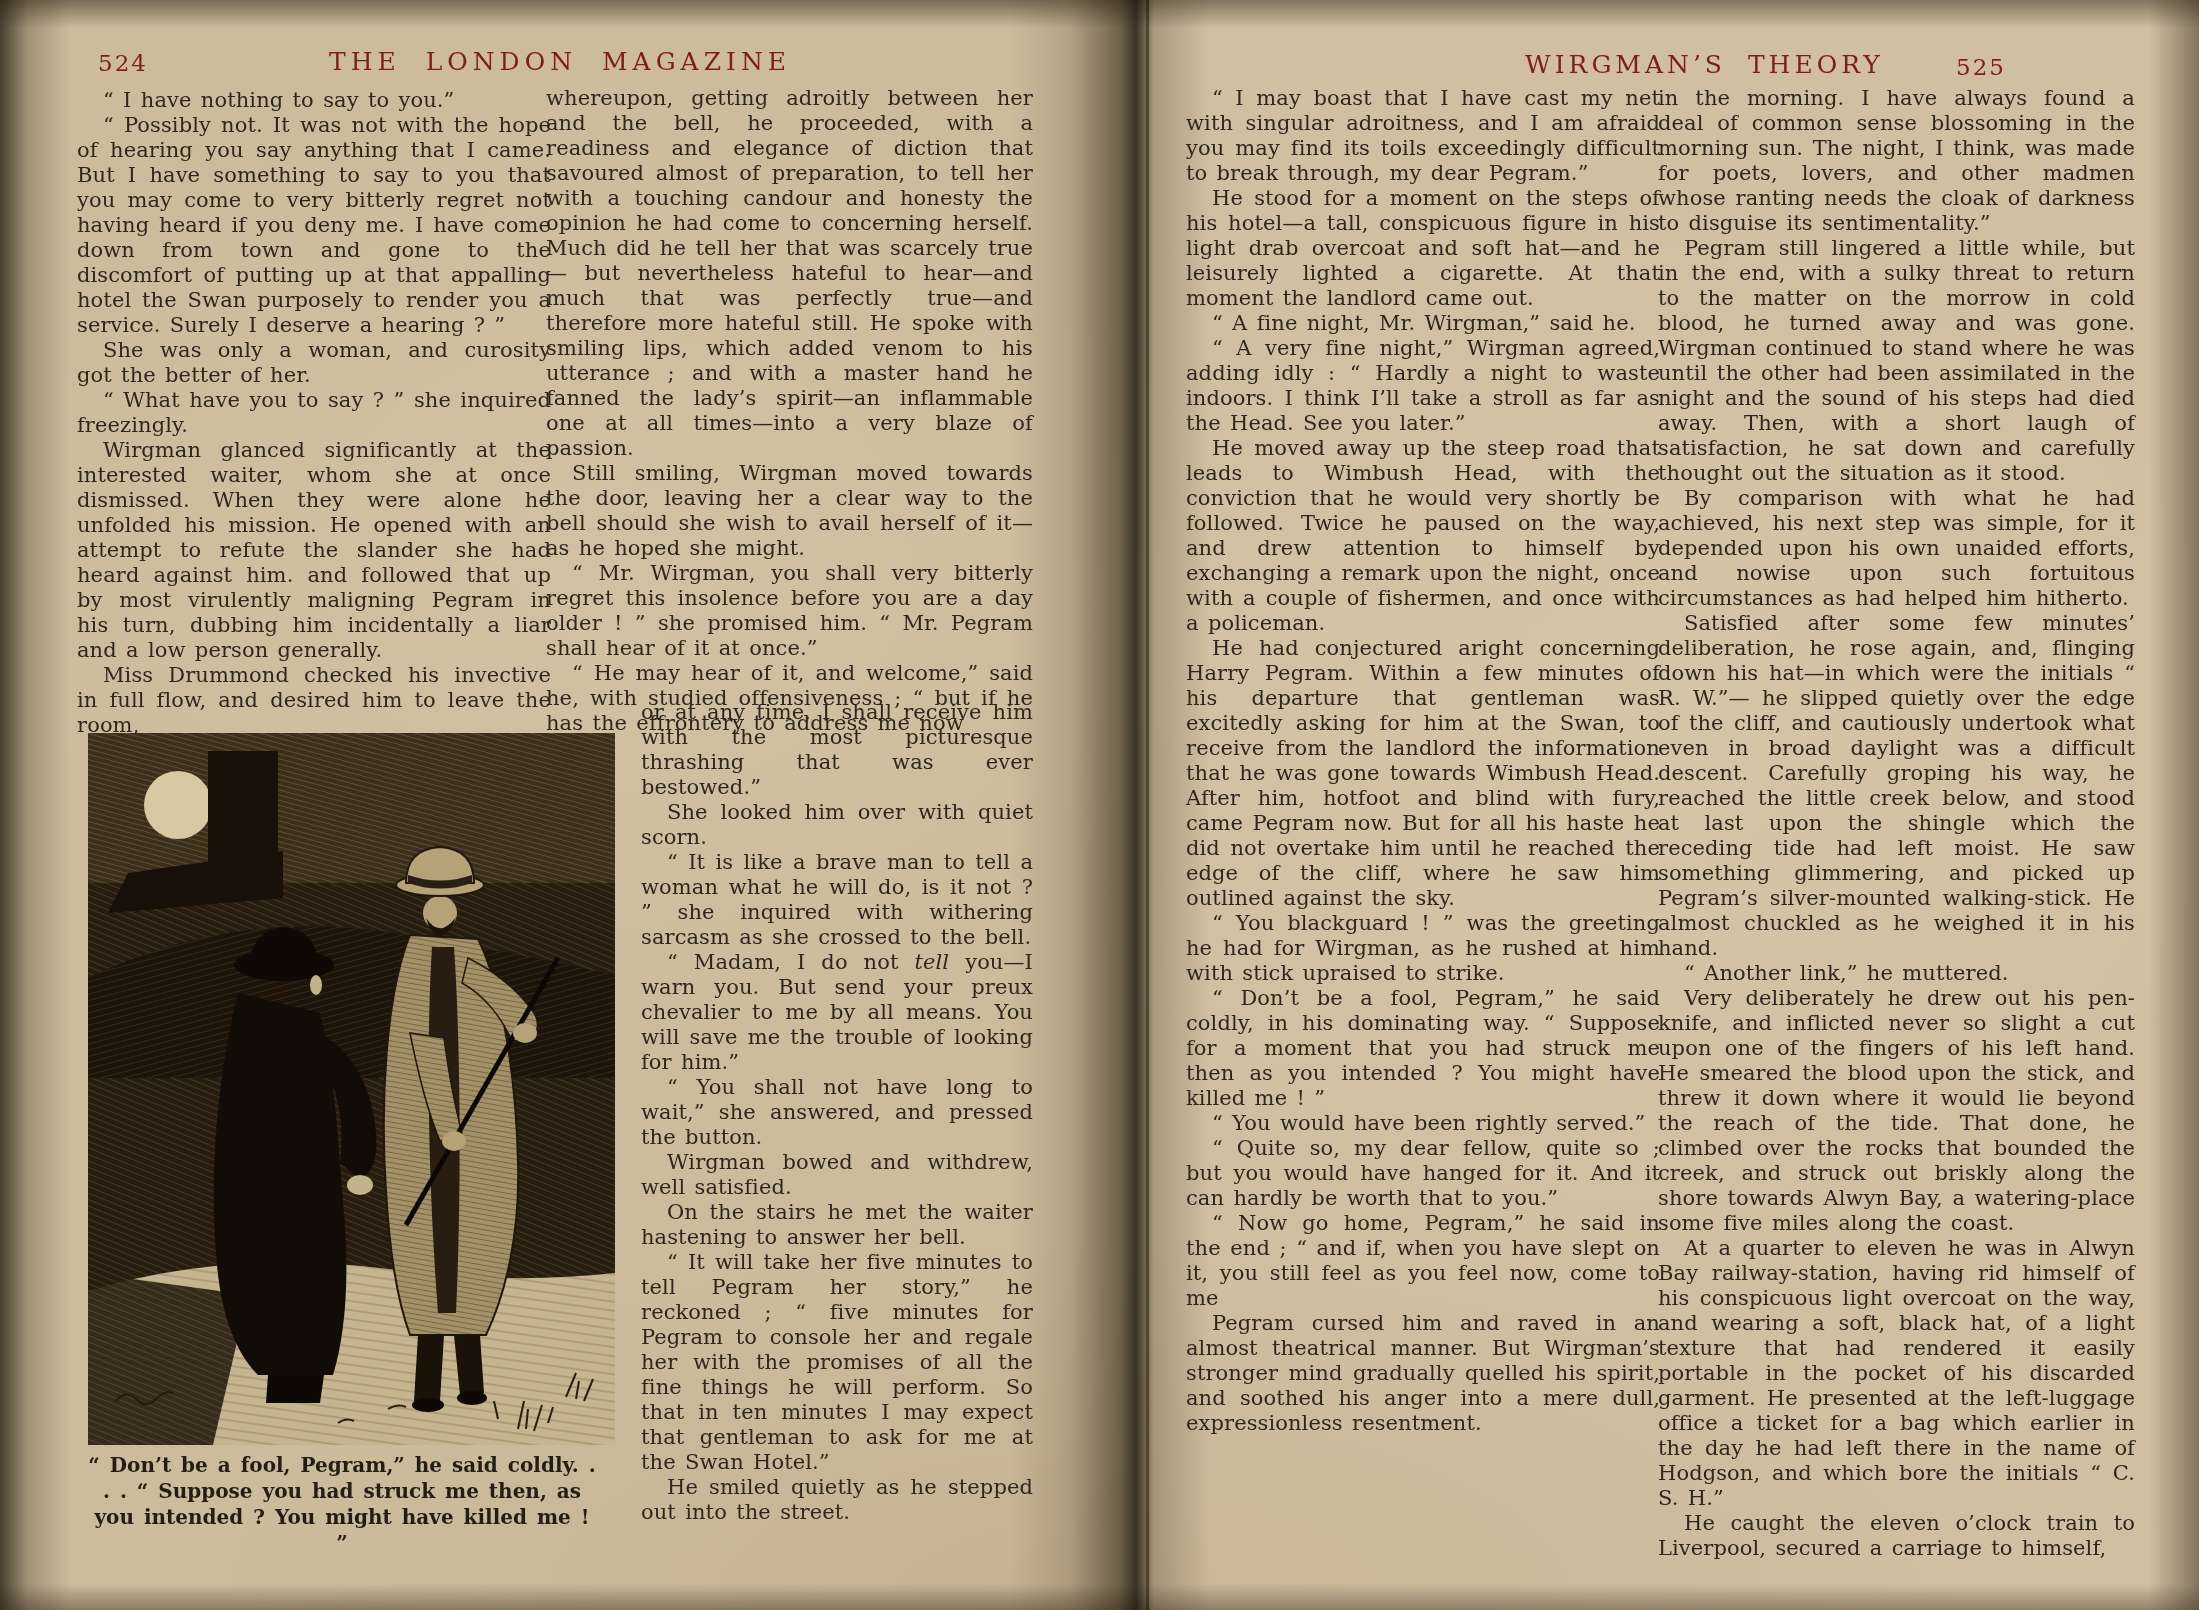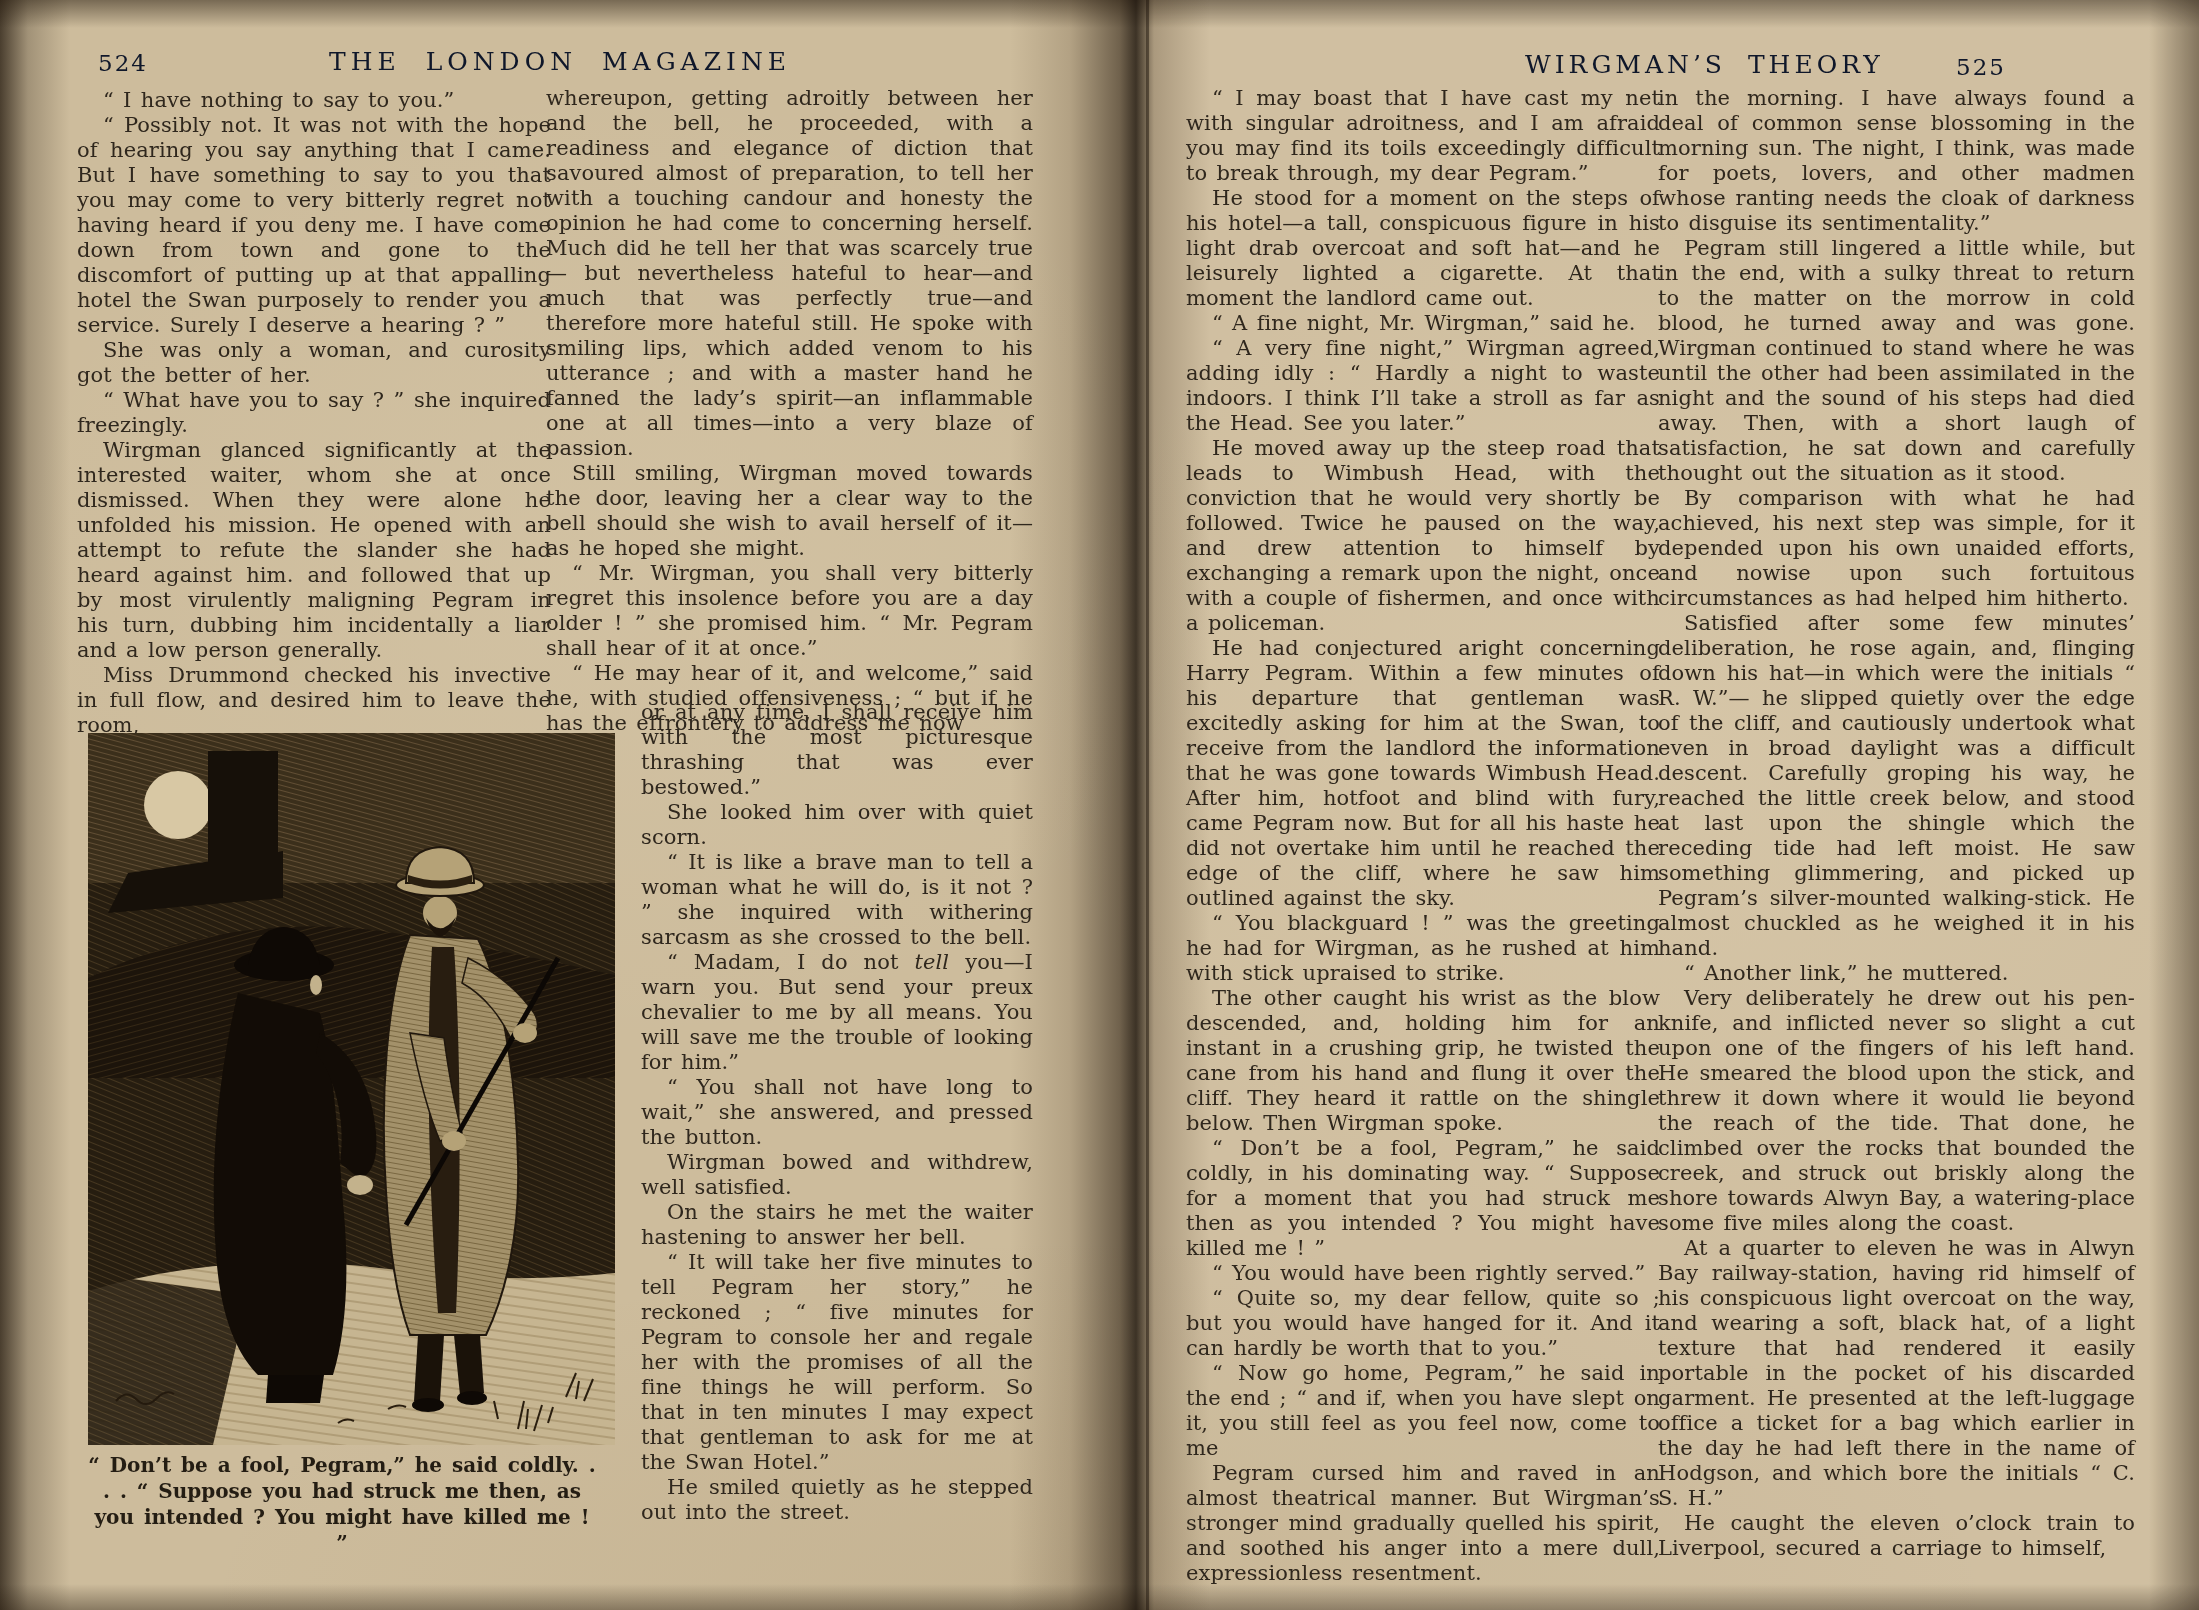--- a/index.html
+++ b/index.html
@@ -21,21 +21,21 @@
   .edge-top{left:0;top:0;width:100%;height:28px;
     background:linear-gradient(180deg, rgba(35,24,12,0.50), rgba(35,24,12,0));}
   .edge-bottom{left:0;bottom:0;width:100%;height:26px;
     background:linear-gradient(0deg, rgba(35,24,12,0.40), rgba(35,24,12,0));}
   .gutter{left:1010px;top:0;width:200px;height:100%;
     background:linear-gradient(90deg, rgba(58,40,20,0) 0%, rgba(58,40,20,0.18) 30%,
       rgba(34,22,10,0.55) 55%, rgba(20,12,5,0.78) 63%, rgba(58,40,20,0.25) 72%, rgba(58,40,20,0) 100%);}
   .crease{left:1146px;top:0;width:3px;height:100%;background:rgba(22,14,6,0.45);}
   .right-tint{left:1150px;top:0;width:1049px;height:100%;background:rgba(255,246,222,0.07);}
 
-  .hdr{position:absolute;font-size:25px;color:#0f172a;white-space:nowrap;}
+  .hdr{position:absolute;font-size:25px;color:#7f1d1d;white-space:nowrap;}
   .hdr-title{letter-spacing:5px;word-spacing:12px;}
   .hdr-num{font-size:23px;letter-spacing:2px;}
   .hdr-left-num{left:98px;top:50px;}
   .hdr-left-title{left:300px;top:47px;width:520px;text-align:center;}
   .hdr-right-title{left:1518px;top:50px;letter-spacing:4px;word-spacing:10px;margin-left:7px;}
   .hdr-right-num{left:1956px;top:54px;}
 
   .col{position:absolute;font-size:21px;line-height:25px;text-align:justify;word-spacing:2.5px;letter-spacing:0.1px;}
   .col1{left:77px;top:88px;width:474px;}
   .col2a{left:546px;top:86px;width:487px;}
@@ -92,21 +92,20 @@
     <p class="para">He smiled quietly as he stepped out into the street.</p>
   </div>
 <div class="col col3">
     <p class="para">“ I may boast that I have cast my net with singular adroitness, and I am afraid you may find its toils exceedingly difficult to break through, my dear Pegram.”</p>
     <p class="para">He stood for a moment on the steps of his hotel—a tall, conspicuous figure in his light drab overcoat and soft hat—and he leisurely lighted a cigarette. At that moment the landlord came out.</p>
     <p class="para">“ A fine night, Mr. Wirgman,” said he.</p>
     <p class="para">“ A very fine night,” Wirgman agreed, adding idly : “ Hardly a night to waste indoors. I think I’ll take a stroll as far as the Head. See you later.”</p>
     <p class="para">He moved away up the steep road that leads to Wimbush Head, with the conviction that he would very shortly be followed. Twice he paused on the way, and drew attention to himself by exchanging a remark upon the night, once with a couple of fishermen, and once with a policeman.</p>
     <p class="para">He had conjectured aright concerning Harry Pegram. Within a few minutes of his departure that gentleman was excitedly asking for him at the Swan, to receive from the landlord the information that he was gone towards Wimbush Head. After him, hotfoot and blind with fury, came Pegram now. But for all his haste he did not overtake him until he reached the edge of the cliff, where he saw him outlined against the sky.</p>
     <p class="para">“ You blackguard ! ” was the greeting he had for Wirgman, as he rushed at him with stick upraised to strike.</p>
-    <p class="para">The other caught his wrist as the blow descended, and, holding him for an instant in a crushing grip, he twisted the cane from his hand and flung it over the cliff. They heard it rattle on the shingle below. Then Wirgman spoke.</p>
     <p class="para">“ Don’t be a fool, Pegram,” he said coldly, in his dominating way. “ Suppose for a moment that you had struck me then as you intended ? You might have killed me ! ”</p>
     <p class="para">“ You would have been rightly served.”</p>
     <p class="para">“ Quite so, my dear fellow, quite so ; but you would have hanged for it. And it can hardly be worth that to you.”</p>
     <p class="para">“ Now go home, Pegram,” he said in the end ; “ and if, when you have slept on it, you still feel as you feel now, come to me</p>
     <p class="para">Pegram cursed him and raved in an almost theatrical manner. But Wirgman’s stronger mind gradually quelled his spirit, and soothed his anger into a mere dull, expressionless resentment.</p>
   </div>
 <div class="col col4">
     <p class="para cont">in the morning. I have always found a deal of common sense blossoming in the morning sun. The night, I think, was made for poets, lovers, and other madmen whose ranting needs the cloak of darkness to disguise its sentimentality.”</p>
     <p class="para">Pegram still lingered a little while, but in the end, with a sulky threat to return to the matter on the morrow in cold blood, he turned away and was gone. Wirgman continued to stand where he was until the other had been assimilated in the night and the sound of his steps had died away. Then, with a short laugh of satisfaction, he sat down and carefully thought out the situation as it stood.</p>
     <p class="para">By comparison with what he had achieved, his next step was simple, for it depended upon his own unaided efforts, and nowise upon such fortuitous circumstances as had helped him hitherto.</p>

